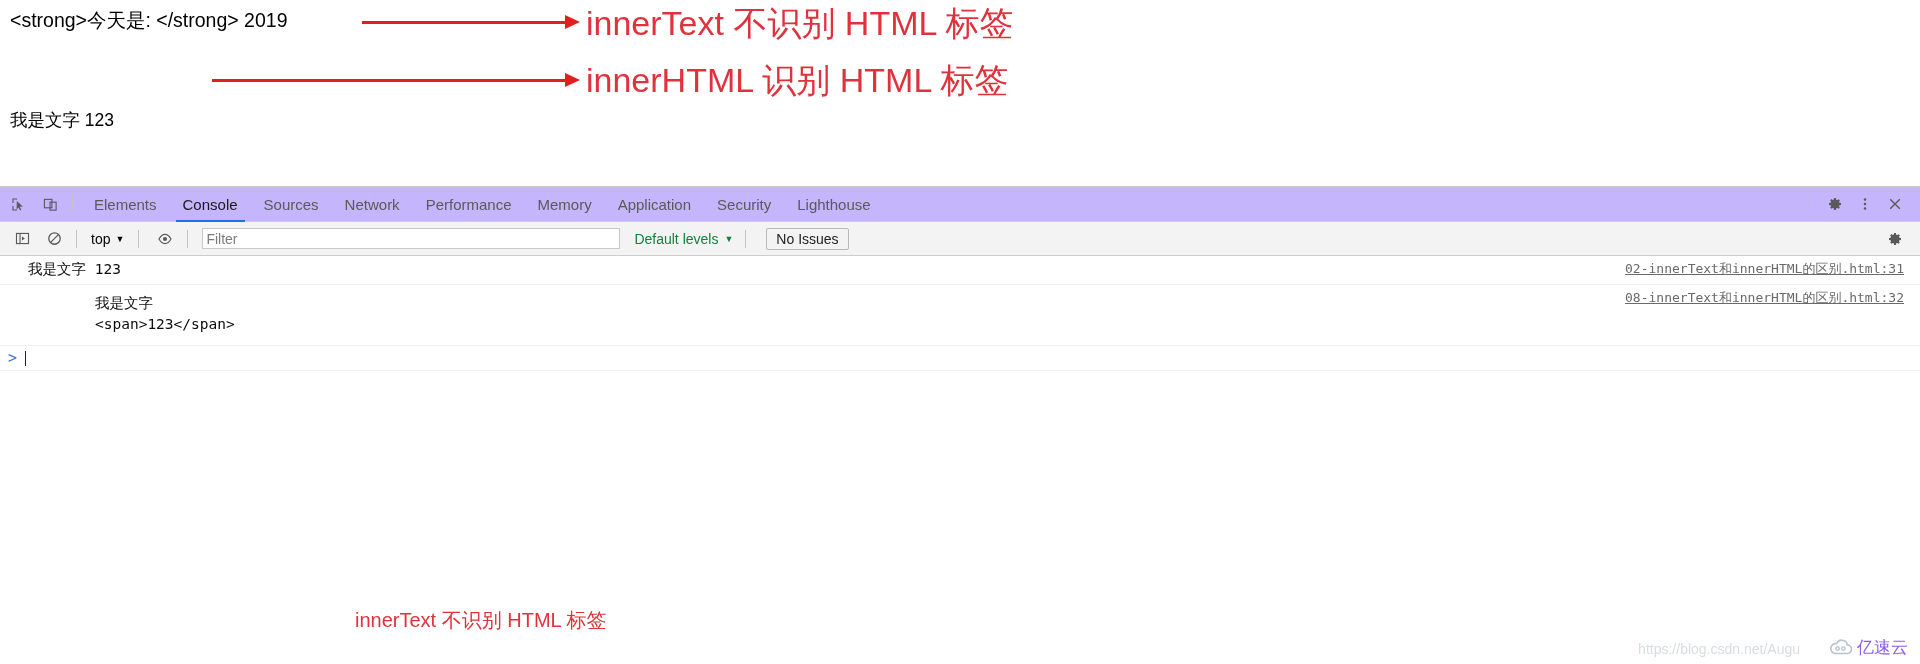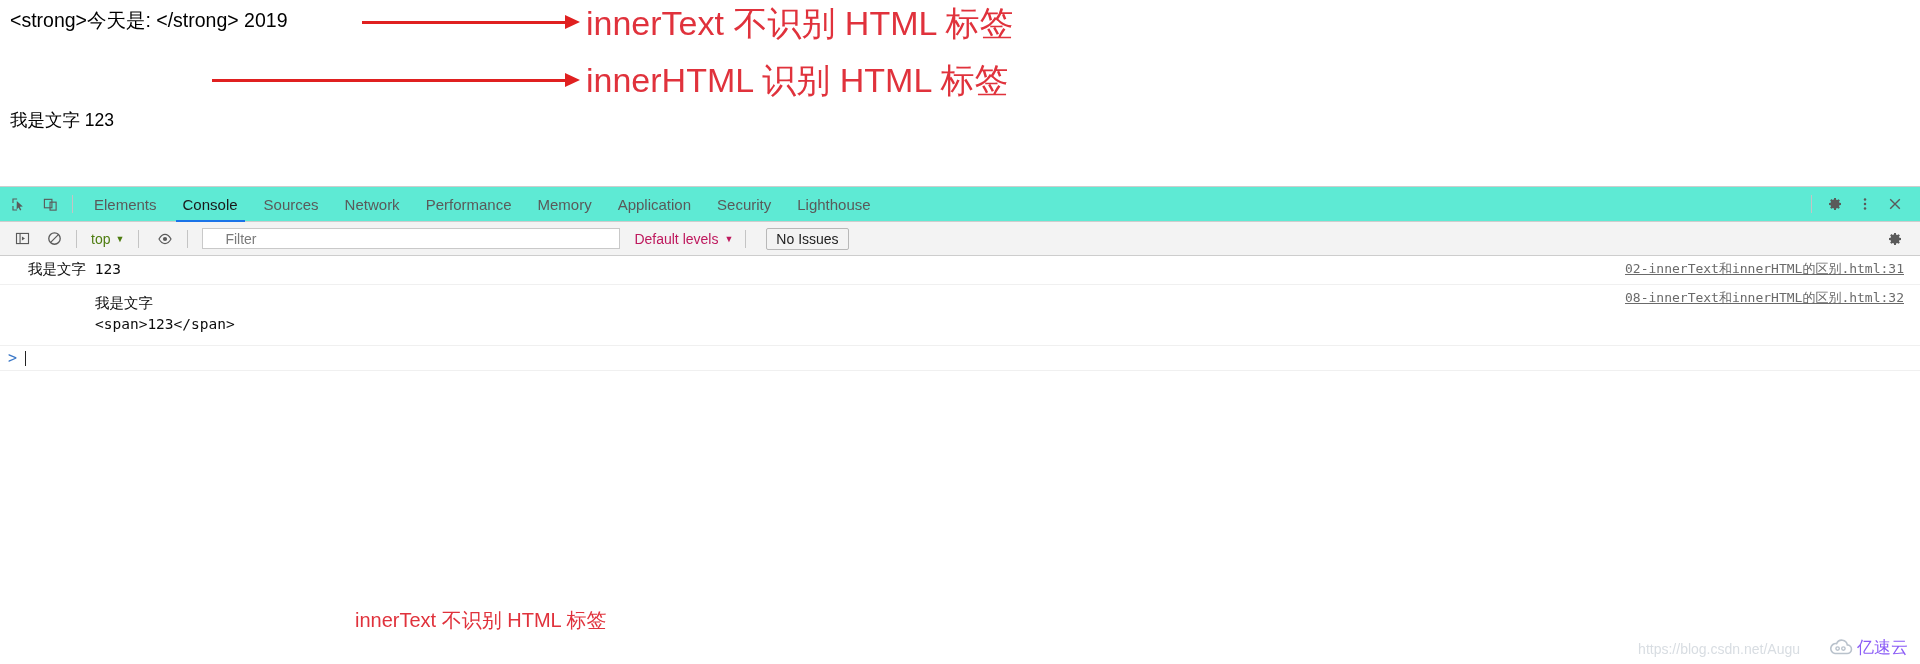--- a/index.html
+++ b/index.html
@@ -82,21 +82,21 @@
     height: 478px;
     background: #ffffff;
     border-top: 1px solid #cdcdcd;
     font-family: "Liberation Sans", "DejaVu Sans", sans-serif;
   }
 
   
   #dt-tabbar {
     position: relative;
     height: 35px;
-    background: #5eead4;
+    background: #c4b5fd;
     border-bottom: 1px solid #cdcdcd;
     display: flex;
     align-items: center;
     box-sizing: border-box;
   }
   .dt-tool-btn {
     width: 28px; height: 28px;
     margin-left: 4px;
     display: flex;
     align-items: center;
@@ -157,44 +157,44 @@
     border-bottom: 1px solid #cdcdcd;
     display: flex;
     align-items: center;
     box-sizing: border-box;
     padding-left: 4px;
   }
   #context-select {
     display: flex;
     align-items: center;
     font-size: 14px;
-    color: #4d7c0f;
+    color: #000000;
     padding: 2px 6px;
     cursor: pointer;
     white-space: nowrap;
   }
   #context-select .caret { margin-left: 5px; font-size: 9px; }
   #filter-input {
     width: 418px;
     height: 21px;
     margin-left: 6px;
     background: #fff;
     border: 1px solid #c9c9c9;
     font-size: 14px;
     color: #111;
-    padding: 0 22px;
+    padding: 0 3px;
     box-sizing: border-box;
     font-family: "Liberation Sans", "DejaVu Sans", sans-serif;
   }
   #filter-input::placeholder { color: #7a7a7a; }
   #levels-select {
     display: flex;
     align-items: center;
     font-size: 14px;
-    color: #be185d;
+    color: #15803d;
     margin-left: 10px;
     padding: 2px 4px;
     cursor: pointer;
     white-space: nowrap;
   }
   #levels-select .caret { margin-left: 6px; font-size: 9px; }
   #issues-btn {
     margin-left: 12px;
     font-size: 14px;
     color: #222;

